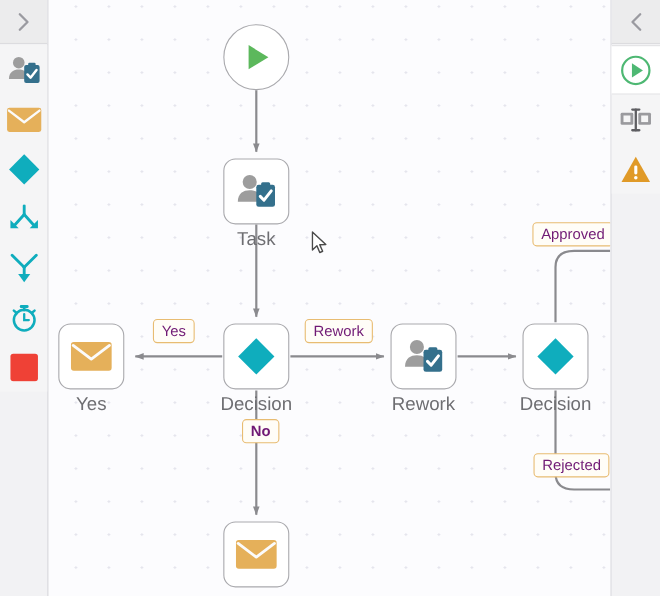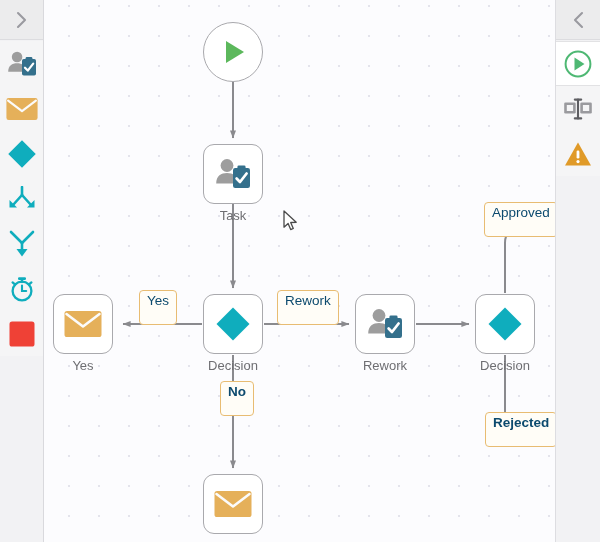--- a/index.html
+++ b/index.html
@@ -142,34 +142,34 @@
     display: flex;
     align-items: center;
     justify-content: center;
   }
   .node-label {
     position: absolute;
     top: 64px;
     left: 50%;
     transform: translateX(-50%);
     white-space: nowrap;
-    font-size: 13px;
+    font-size: 17px;
     color: #6e6e72;
     font-family: "Liberation Sans", sans-serif;
   }
 
   
   .edge-label {
     position: absolute;
     background: #fffdf7;
     border: 1px solid #e8bc72;
     border-radius: 4px;
-    color: #0c4a6e;
+    color: #701a75;
     font-size: 13.5px;
-    padding: 2px 7px 16px 7px;
+    padding: 2px 7px 3px 7px;
     white-space: nowrap;
     line-height: 15px;
     cursor: pointer;
     font-family: "Liberation Sans", sans-serif;
   }
 
   
   .mouse-cursor {
     position: absolute;
     pointer-events: none;
@@ -277,21 +277,21 @@
           <rect x="0.5" y="1" width="37" height="26" rx="2.6" fill="#e5b05a"></rect>
           <path d="M2.5,4 L19,16.5 L35.5,4" stroke="#fbfbfb" stroke-width="2.6" fill="none" stroke-linecap="round" stroke-linejoin="round"></path>
         </svg>
       </div>
     </div>
 
     <div class="edge-label" style="left:95px; top:290px;">Yes</div>
     <div class="edge-label" style="left:233px; top:290px;">Rework</div>
     <div class="edge-label" style="left:176px; top:381px;font-weight:bold;">No</div>
     <div class="edge-label" style="left:440px; top:202px;">Approved</div>
-    <div class="edge-label" style="left:441px; top:412px;font-weight:bold;">Rejected</div>
+    <div class="edge-label" style="left:441px; top:412px;">Rejected</div>
 
     <svg class="mouse-cursor" style="left:239px; top:210px;" width="16" height="22" viewBox="0 0 16 22">
       <path d="M1,1 L1,17.2 L5.1,13.4 L7.7,19.6 L10.3,18.4 L7.7,12.5 L13.2,12.3 Z" fill="#ffffff" stroke="#4a4a4a" stroke-width="1.3" stroke-linejoin="round"></path>
     </svg>
   </div>
 
   <div class="left-palette">
     <div class="palette-header">
       <svg width="15" height="20" viewBox="0 0 15 20">
         <path d="M4,3 L11,10 L4,17" stroke="#9a9aa0" stroke-width="2.1" fill="none" stroke-linecap="round" stroke-linejoin="round"></path>

